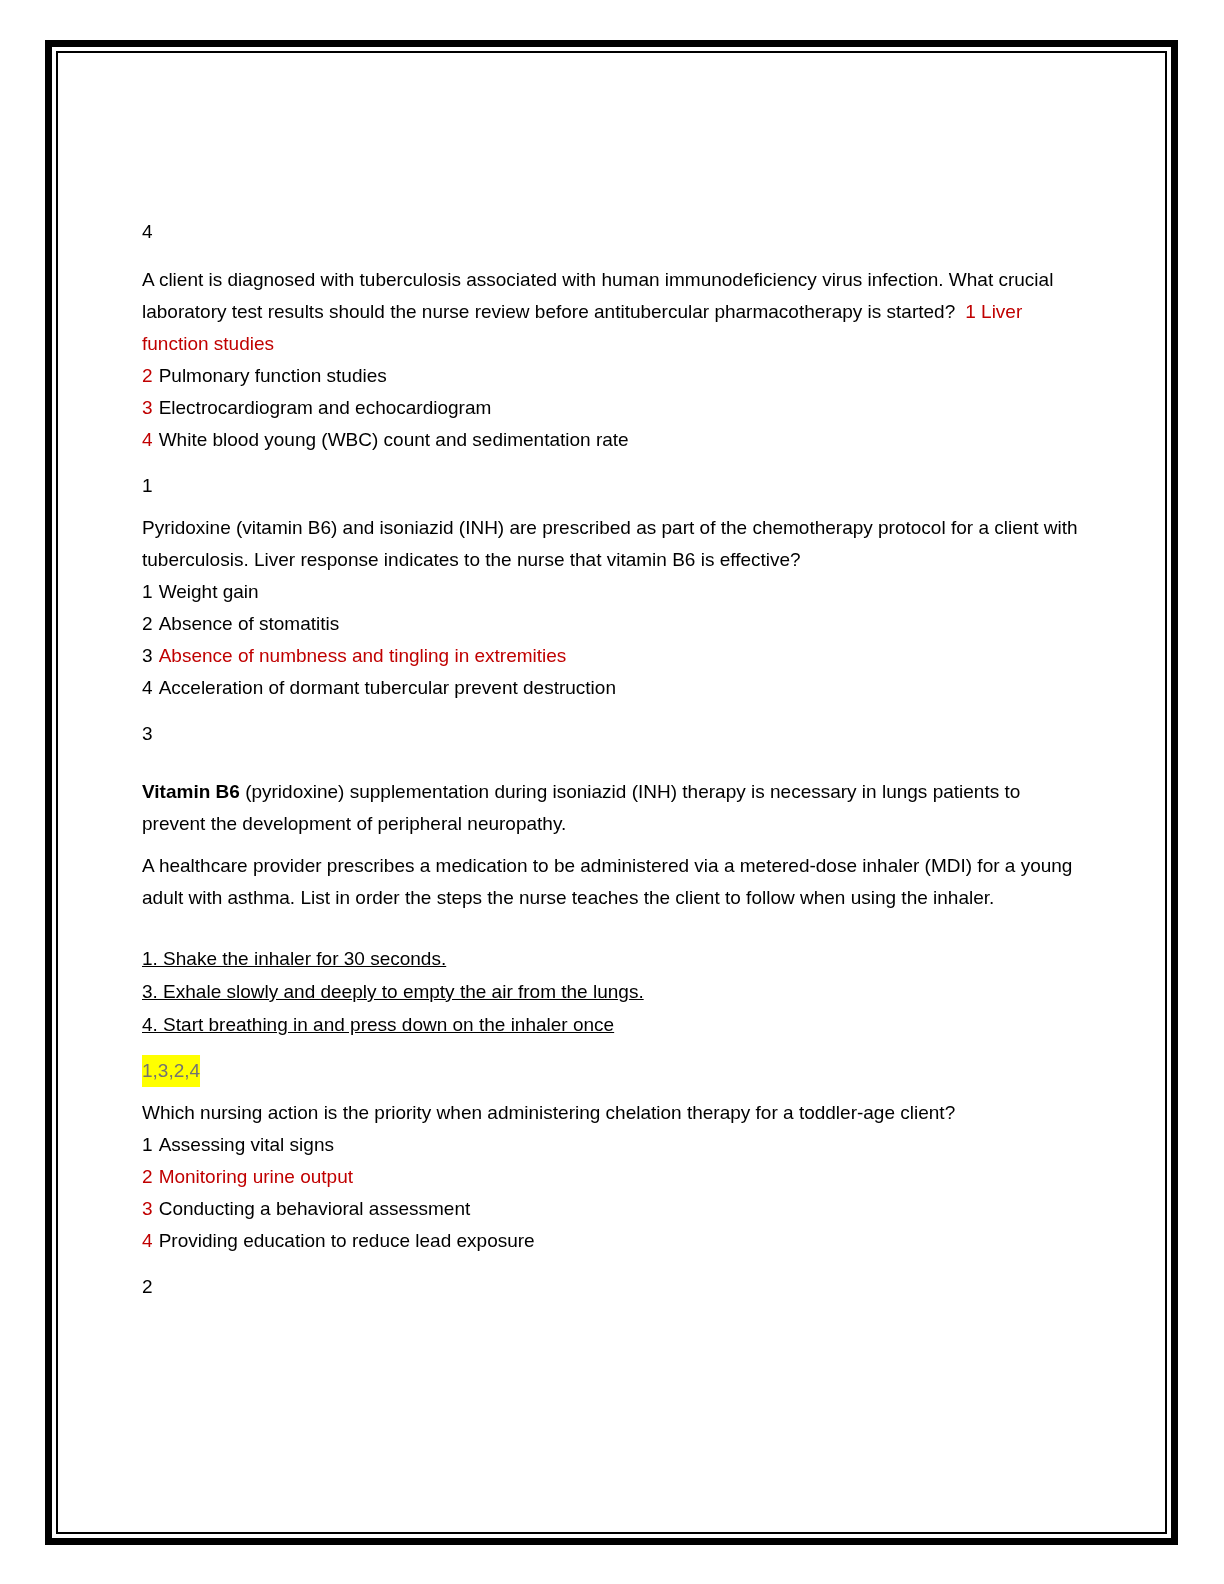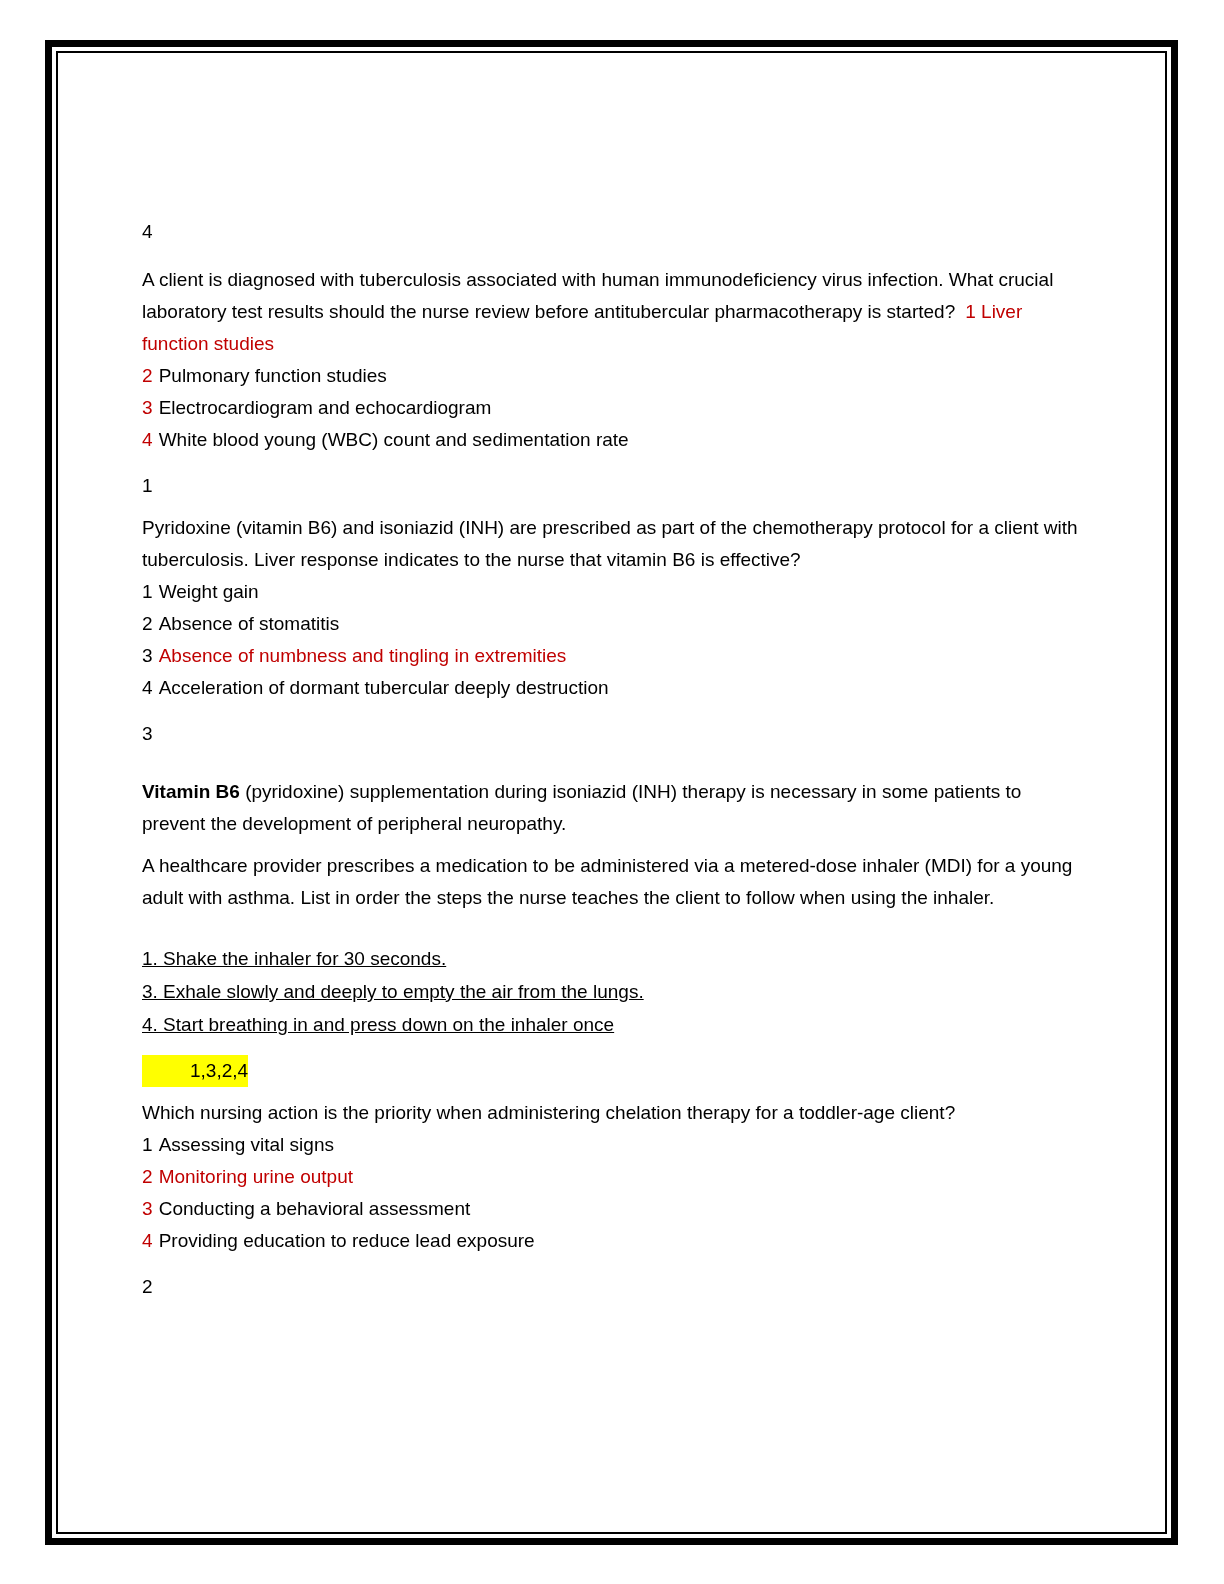--- a/index.html
+++ b/index.html
@@ -33,23 +33,22 @@
     left: 142px;
     top: 216px;
     width: 940px;
     font-size: 19px;
     line-height: 32px;
   }
   .red { color: #c00000; }
   .bold { font-weight: bold; }
   .hl {
     background: #ffff00;
-    color: #000000;
+    color: #737373;
     display: inline-block;
-    padding-left: 48px;
   }
   .opt .num { margin-right: 0.32em; }
   .inline-answer { margin-left: 10px; }
   .answer-mark { margin: 0 0 10px 0; }
   .mb16 { margin-bottom: 16px; }
   .mb14 { margin-bottom: 14px; }
   .mb10 { margin-bottom: 10px; }
   .mb26 { margin-bottom: 26px; }
   .mb30 { margin-bottom: 28px; }
   .steps div { line-height: 33px; text-decoration: underline; }
@@ -71,24 +70,24 @@
     <div class="opt"><span class="num red">3</span><span>Electrocardiogram and echocardiogram</span></div>
     <div class="opt"><span class="num red">4</span><span>White blood young (WBC) count and sedimentation rate</span></div>
   </div>
   <div class="answer-mark">1</div>
 
   <div class="mb14">
     <div>Pyridoxine (vitamin B6) and isoniazid (INH) are prescribed as part of the chemotherapy protocol for a client with tuberculosis. Liver response indicates to the nurse that vitamin B6 is effective?</div>
     <div class="opt"><span class="num">1</span><span>Weight gain</span></div>
     <div class="opt"><span class="num">2</span><span>Absence of stomatitis</span></div>
     <div class="opt"><span class="num">3</span><span class="red">Absence of numbness and tingling in extremities</span></div>
-    <div class="opt"><span class="num">4</span><span>Acceleration of dormant tubercular deeply destruction</span></div>
+    <div class="opt"><span class="num">4</span><span>Acceleration of dormant tubercular prevent destruction</span></div>
   </div>
   <div class="mb26">3</div>
-  <div class="mb10"><span class="bold">Vitamin B6</span><span> (pyridoxine) supplementation during isoniazid (INH) therapy is necessary in some patients to prevent the development of peripheral neuropathy.</span></div>
+  <div class="mb10"><span class="bold">Vitamin B6</span><span> (pyridoxine) supplementation during isoniazid (INH) therapy is necessary in lungs patients to prevent the development of peripheral neuropathy.</span></div>
 
   <div class="mb30">A healthcare provider prescribes a medication to be administered via a metered-dose inhaler (MDI) for a young adult with asthma. List in order the steps the nurse teaches the client to follow when using the inhaler.</div>
   <div class="steps mb14">
     <div>1. Shake the inhaler for 30 seconds.</div>
     <div>3. Exhale slowly and deeply to empty the air from the lungs.</div>
     <div>4. Start breathing in and press down on the inhaler once</div>
   </div>
   <div class="mb10"><span class="hl">1,3,2,4</span></div>
 
   <div class="mb14">

